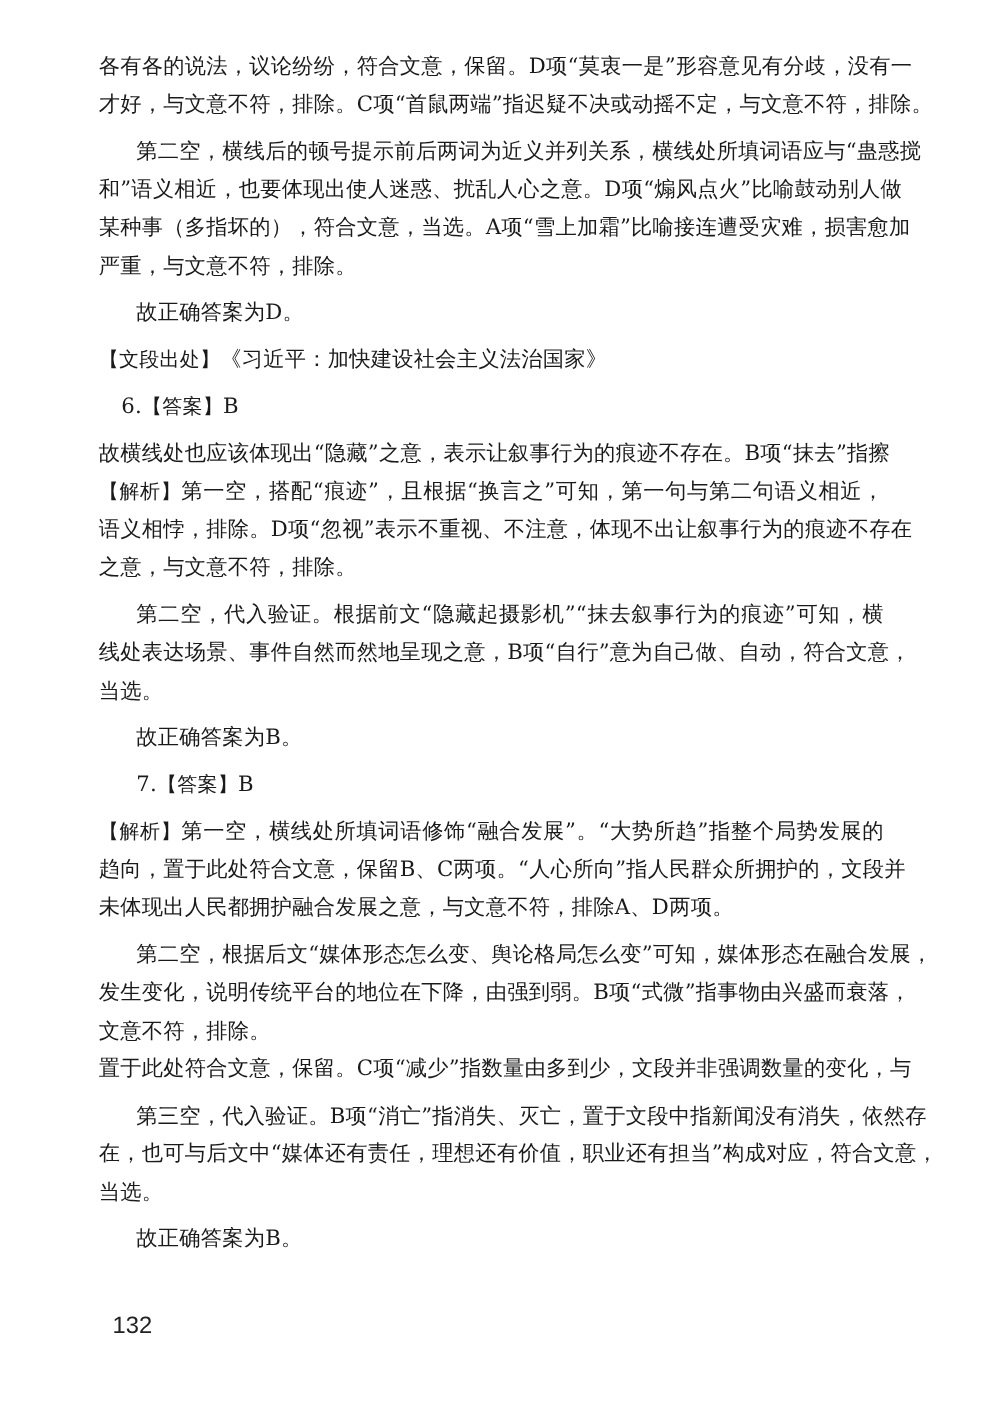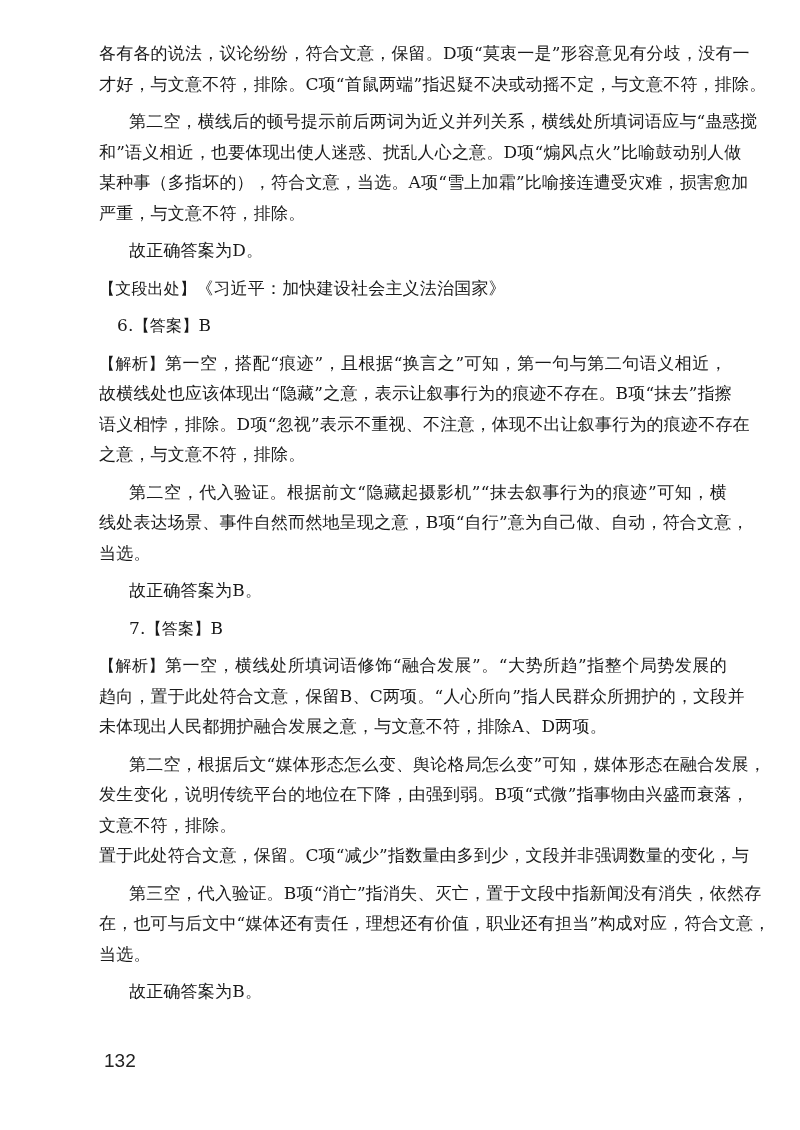--- a/index.html
+++ b/index.html
@@ -1,25 +1,25 @@
 <!DOCTYPE html>
 <html><head>
 <meta charset="utf-8">
 <style>
   html, body { margin: 0; padding: 0; background: #ffffff; }
   body { width: 800px; height: 1130px; position: relative; overflow: hidden;
          font-family: "DejaVu Serif", "Liberation Serif", serif; color: #1a1a1a; }
-  .page { position: absolute; left: 99px; top: 38px; width: 628px; }
+  .page { position: absolute; left: 79px; top: 38px; width: 628px; }
   .para { margin: 0 0 7px 0; }
   .line { display: block; height: 30.5px; line-height: 30.5px; font-size: 17px;
           white-space: nowrap; text-align: justify; text-align-last: justify; letter-spacing: 0.2px; }
   .line.last { text-align-last: left; }
   .indent { padding-left: 30px; }
   .hd { font-family: "DejaVu Sans", "Liberation Sans", sans-serif; font-weight: normal; font-size: 16px; }
-  .page-number { position: absolute; left: 104px; top: 1050px; font-family: "Liberation Sans", "DejaVu Sans", sans-serif;
+  .page-number { position: absolute; left: 90px; top: 1050px; font-family: "Liberation Sans", "DejaVu Sans", sans-serif;
                  font-size: 19px; color: #222; }
 </style>
 </head>
 <body>
 
 <div class="page">
 
   <div class="para">
     <span class="line">各有各的说法，议论纷纷，符合文意，保留。D项“莫衷一是”形容意见有分歧，没有一</span>
     <span class="line last">才好，与文意不符，排除。C项“首鼠两端”指迟疑不决或动摇不定，与文意不符，排除。</span>
@@ -42,22 +42,22 @@
     </span>
   </div>
 
   <div class="para">
     <span class="line indent last" style="padding-left:18px">
       <span>6.</span><span class="hd">【答案】</span><span>B</span>
     </span>
   </div>
 
   <div class="para">
+    <span class="line">故横线处也应该体现出“隐藏”之意，表示让叙事行为的痕迹不存在。B项“抹去”指擦</span>
     <span class="line"><span class="hd">【解析】</span><span>第一空，搭配“痕迹”，且根据“换言之”可知，第一句与第二句语义相近，</span></span>
-    <span class="line">故横线处也应该体现出“隐藏”之意，表示让叙事行为的痕迹不存在。B项“抹去”指擦</span>
     <span class="line">语义相悖，排除。D项“忽视”表示不重视、不注意，体现不出让叙事行为的痕迹不存在</span>
     <span class="line last">之意，与文意不符，排除。</span>
   </div>
 
   <div class="para">
     <span class="line indent">第二空，代入验证。根据前文“隐藏起摄影机”“抹去叙事行为的痕迹”可知，横</span>
     <span class="line">线处表达场景、事件自然而然地呈现之意，B项“自行”意为自己做、自动，符合文意，</span>
     <span class="line last">当选。</span>
   </div>
 

